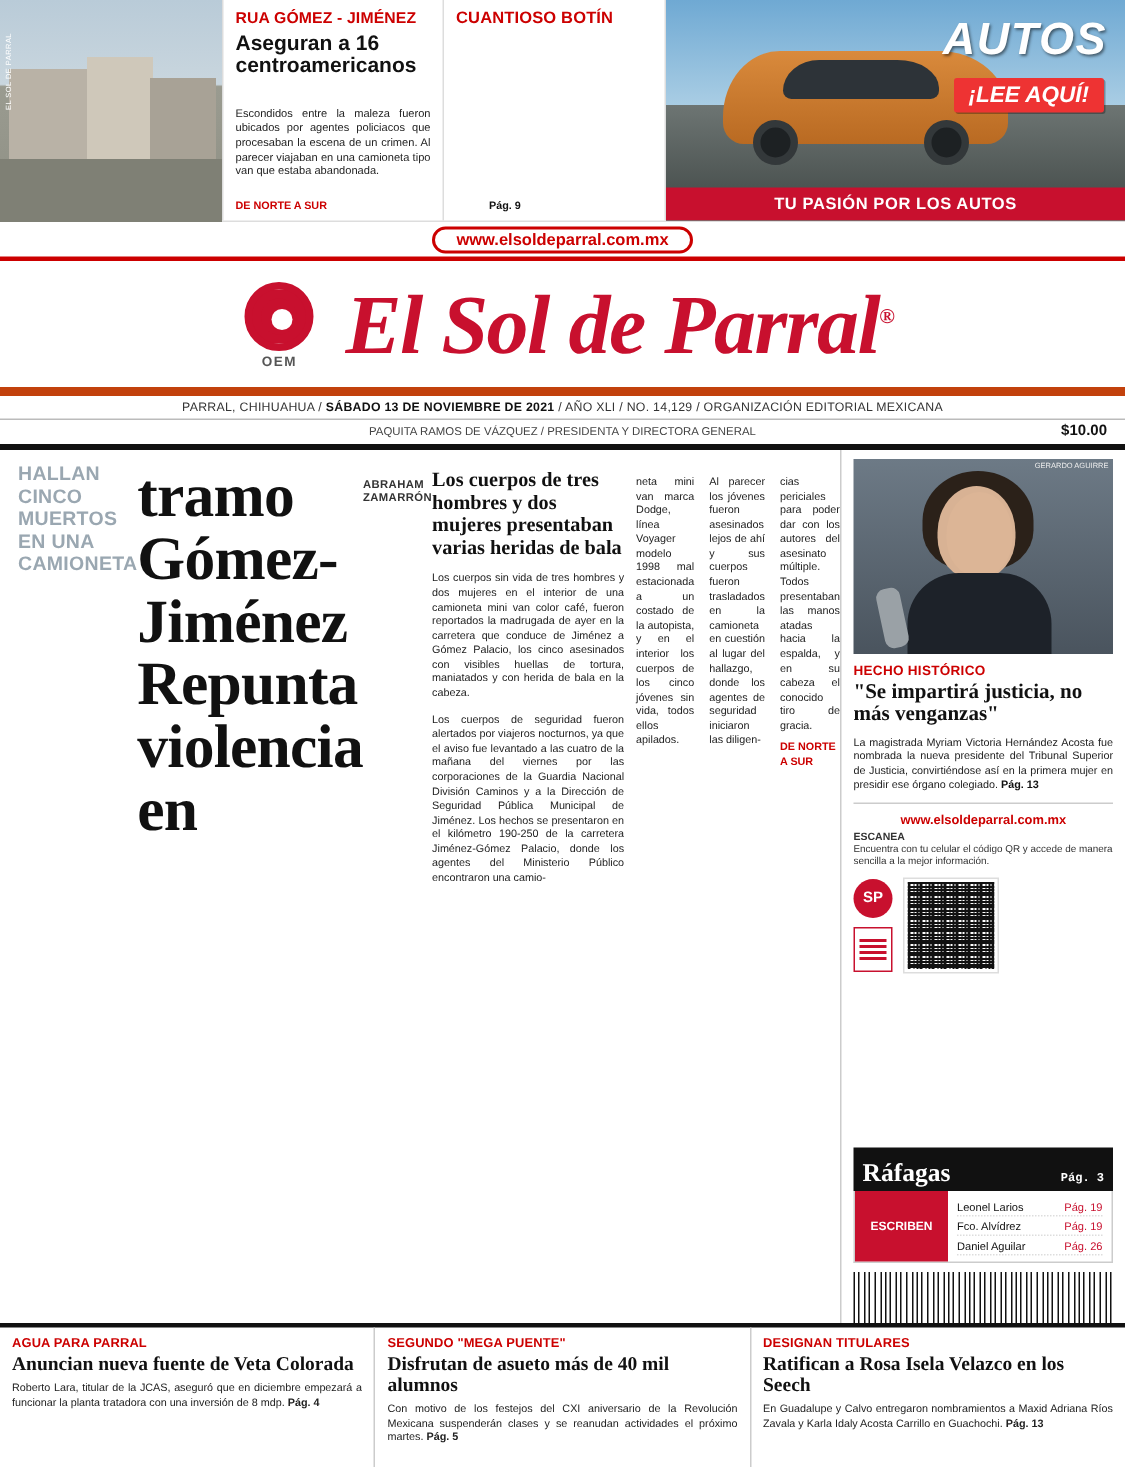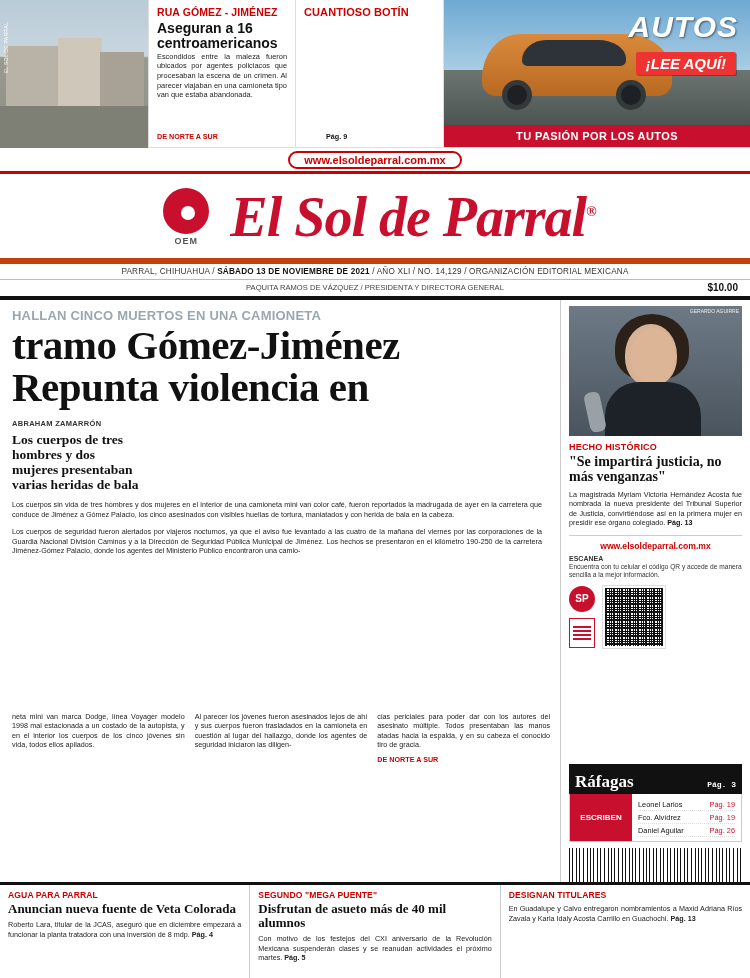--- a/index.html
+++ b/index.html
@@ -28,21 +28,21 @@
   }
   .ts-col {
     width: 148px; padding: 6px 8px 6px 8px; border-right: 1px solid #ddd;
     display: flex; flex-direction: column;
   }
   .ts-col.c1 { border-left: 1px solid #ddd; }
   .ts-kicker { color: #c00; font-weight: bold; font-size: 10.5px; letter-spacing: .1px; }
   .ts-kicker.big { font-size: 11px; }
   .ts-head { font-size: 15.5px; font-weight: bold; line-height: 1.06; margin-top: 3px; color:#111; }
   .ts-head.sm { font-size: 14px; }
-  .ts-body { font-size: 7.4px; line-height: 1.3; margin-top: 1px; color: #222; text-align: justify; }
+  .ts-body { font-size: 7.4px; line-height: 1.3; margin-top: 20px; color: #222; text-align: justify; }
   .ts-foot { font-size: 7.2px; font-weight: bold; color: #c00; margin-top: auto; }
   .ts-foot.dark { color:#111;padding-left:22px; }
 
   
   .ts-ad {
     flex: 1; position: relative; overflow: hidden;
     background: linear-gradient(#7fb4d8 0%, #9ec8e2 45%, #8a8f8c 46%, #5e6663 100%);
   }
   .ad-strip { position:absolute; left:0; top:0; width:100%; height:70px; background:linear-gradient(#6fa9d3,#a9cde4); }
   .ad-ground { position:absolute; left:0; top:70px; width:100%; height:78px; background:linear-gradient(#6d7573,#3f4644); }
@@ -105,21 +105,21 @@
     margin-top: 8px; text-align:center; font-size: 8.2px; color:#333; letter-spacing: .2px;
     border-top: 6px solid #c2410c; border-bottom: 1px solid #bbb; padding: 3px 0;
   }
   .mast-line b { color:#111; }
   .mast-line2 { text-align:center; font-size: 7.6px; color:#444; padding: 3px 0 4px; position:relative;}
   .price { position:absolute; right: 12px; top: 2px; font-size: 10px; font-weight:bold; color:#111;}
   .mast-rule { height: 4px; background:#111; }
 
   
   .main { display:flex; flex: 1; }
-  .left { width: 560px; padding: 8px 10px 15px 12px; display:flex; flex-direction:column; }
+  .left { width: 560px; padding: 8px 10px 15px 12px; display:flex; }
   .right { width: 190px; border-left: 1px solid #ccc; padding: 6px 8px 0 8px; display:flex; flex-direction:column;}
 
   .eyebrow { color:#9aa7b1; font-weight:bold; font-size: 13px; letter-spacing:.2px; }
   .headline {
     font-family:"Liberation Serif", serif; font-weight: bold; font-size: 41px; line-height: 1.02;
     color:#111; margin-top: 2px; letter-spacing: -.5px;
   }
   .byline { font-size: 7.5px; font-weight:bold; color:#333; margin-top: 10px; letter-spacing:.3px;}
 
   .storyrow { display:flex; gap: 8px; margin-top: 4px; }
@@ -473,20 +473,21 @@
     <div class="b-col">
       <div class="b-kick">SEGUNDO "MEGA PUENTE"</div>
       <div class="b-head">Disfrutan de asueto más de 40 mil alumnos</div>
       <div class="b-body">
         <span>Con motivo de los festejos del CXI aniversario de la Revolución Mexicana suspenderán clases y se reanudan actividades el próximo martes.</span>
         <b>Pág. 5</b>
       </div>
     </div>
     <div class="b-col">
       <div class="b-kick">DESIGNAN TITULARES</div>
+      <div class="b-head">Ratifican a Rosa Isela Velazco en los Seech</div>
       <div class="b-body">
         <span>En Guadalupe y Calvo entregaron nombramientos a Maxid Adriana Ríos Zavala y Karla Idaly Acosta Carrillo en Guachochi.</span>
         <b>Pág. 13</b>
       </div>
     </div>
   </div>
 
 </div>
 
 </body></html>

